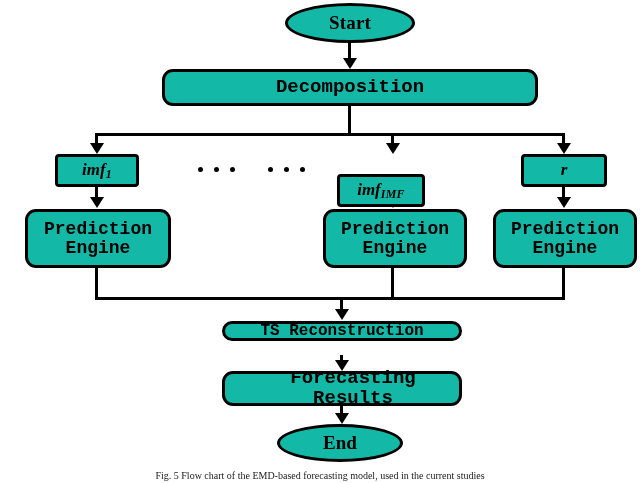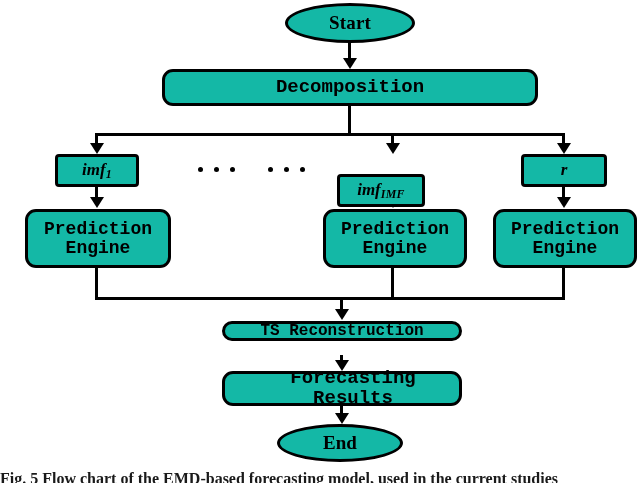--- a/index.html
+++ b/index.html
@@ -112,25 +112,25 @@
   }
 
   
   #caption {
     position: absolute;
     left: 0; top: 470px;
     width: 640px;
     height: 13px;
     overflow: hidden;
     font-family: "Liberation Serif", "DejaVu Serif", serif;
-    font-size: 16px;
+    font-size: 10px;
     color: #1a1a1a;
     white-space: nowrap;
+    text-align: center;
     z-index: 1;
-    font-weight: bold;
   }
 </style>
 </head>
 <body>
 
 <div id="canvas">
 
   <div class="line vline" style="left:348px; top:42px; height:18px;"></div>
   <div class="arrow" style="left:343px; top:58px;"></div>
 

